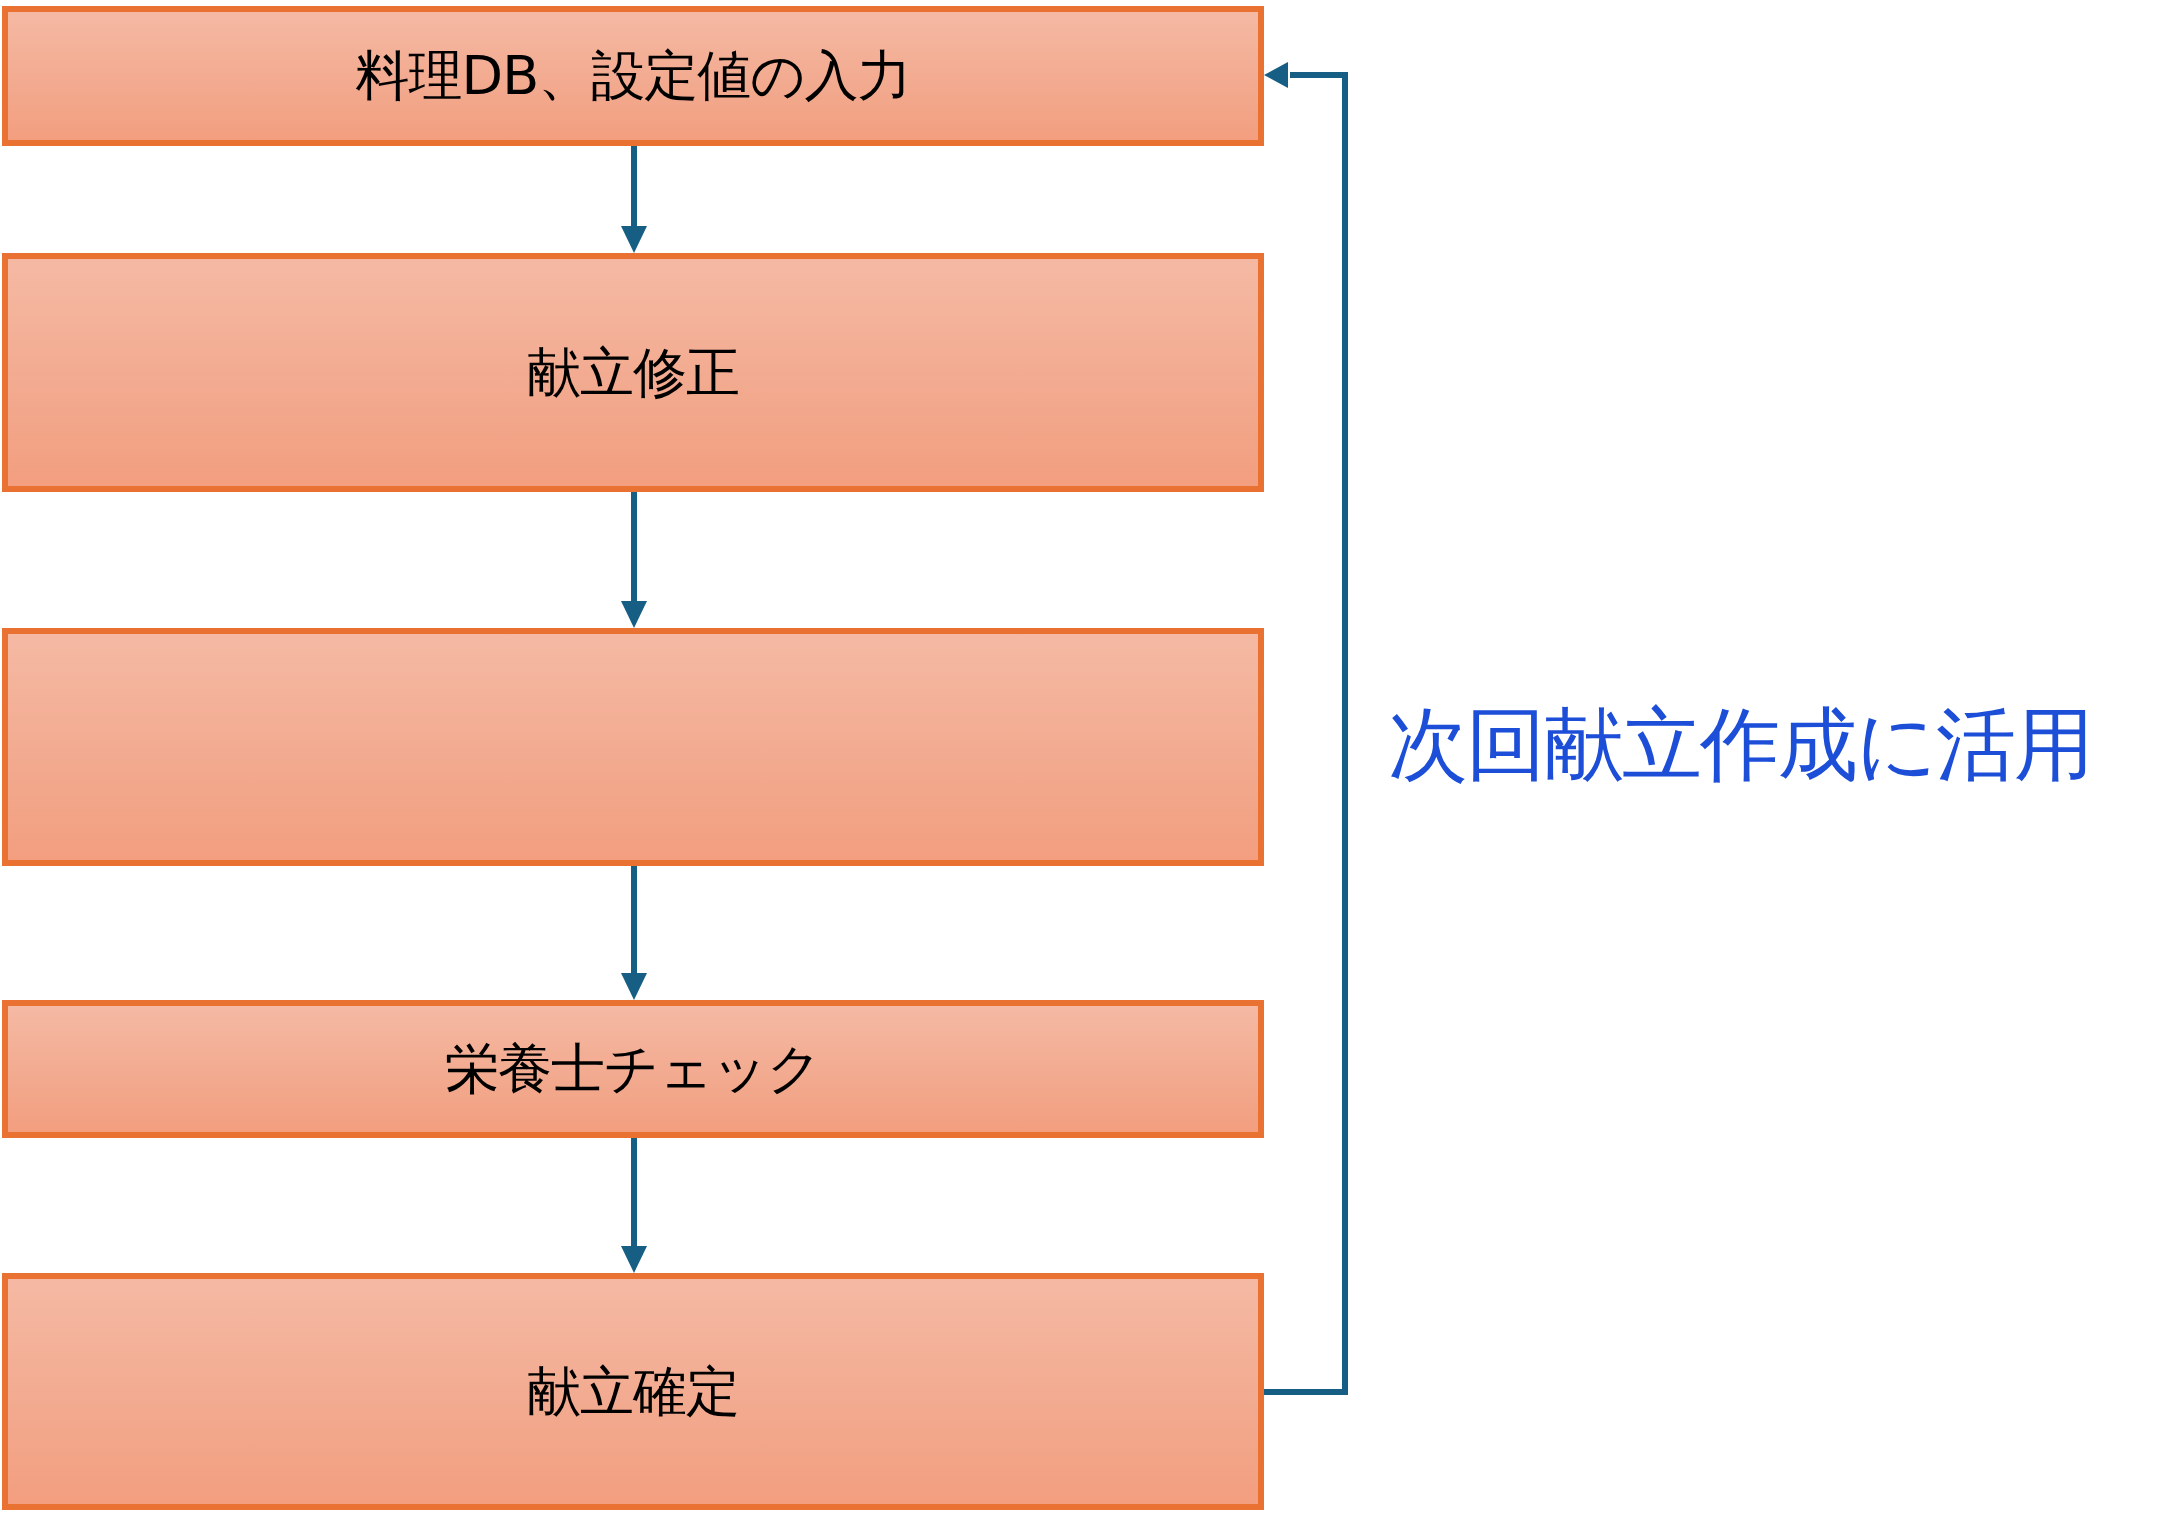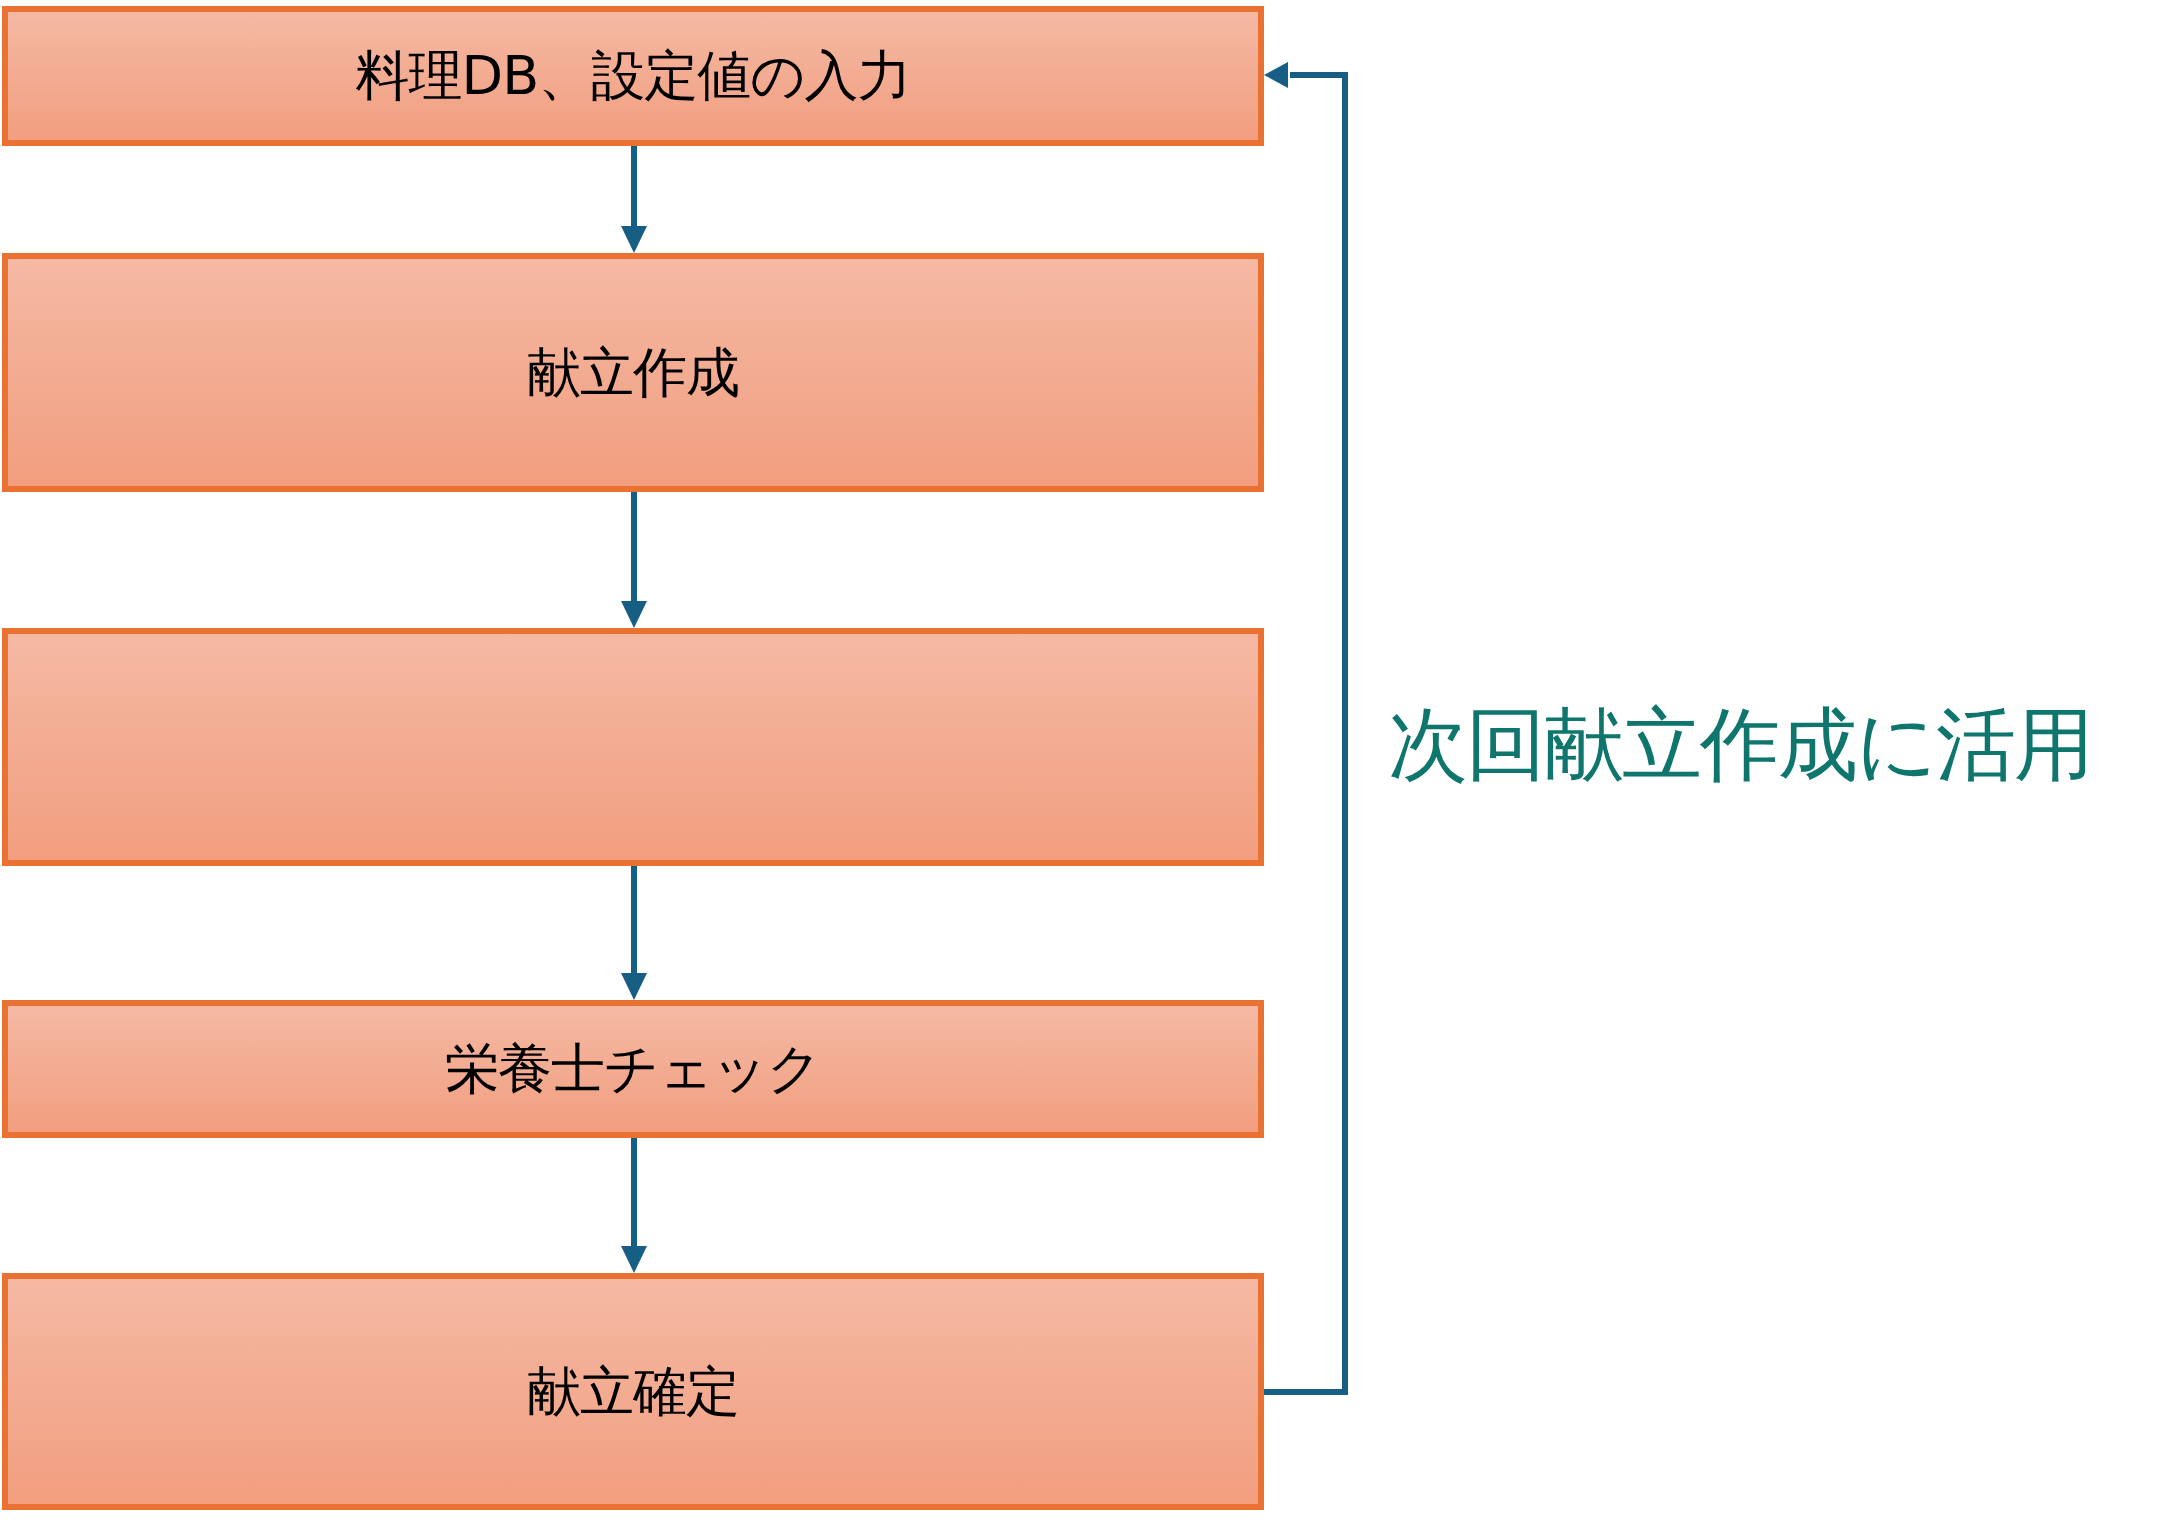--- a/index.html
+++ b/index.html
@@ -15,33 +15,33 @@
   .box .line { font-size: 54px; line-height: 98px; white-space: nowrap; letter-spacing: -1px; }
   .box .line.bold { font-weight: bold; }
   #box1 { top: 6px;    height: 140px; }
   #box2 { top: 253px;  height: 239px; }
   #box3 { top: 628px;  height: 238px; }
   #box4 { top: 1000px; height: 138px; align-items: center; }
   #box5 { top: 1273px; height: 237px; }
   svg.connectors { position: absolute; left: 0; top: 0; width: 2178px; height: 1539px; pointer-events: none; }
   .side-label {
     position: absolute; left: 1388px; top: 690px; width: 760px; height: 110px;
-    font-size: 80px; line-height: 110px; white-space: nowrap; color: #0f766e;
+    font-size: 80px; line-height: 110px; white-space: nowrap; color: #1d4ed8;
     font-weight: normal; letter-spacing: -2px;
   }
 </style>
 </head>
 <body>
 
 <div class="box" id="box1">
   <div class="line">料理DB、設定値の入力</div>
 </div>
 
 <div class="box" id="box2">
-  <div class="line">献立作成</div>
+  <div class="line">献立修正</div>
 </div>
 
 <div class="box" id="box3">
 </div>
 
 <div class="box" id="box4">
   <div class="line">栄養士チェック</div>
 </div>
 
 <div class="box" id="box5">

